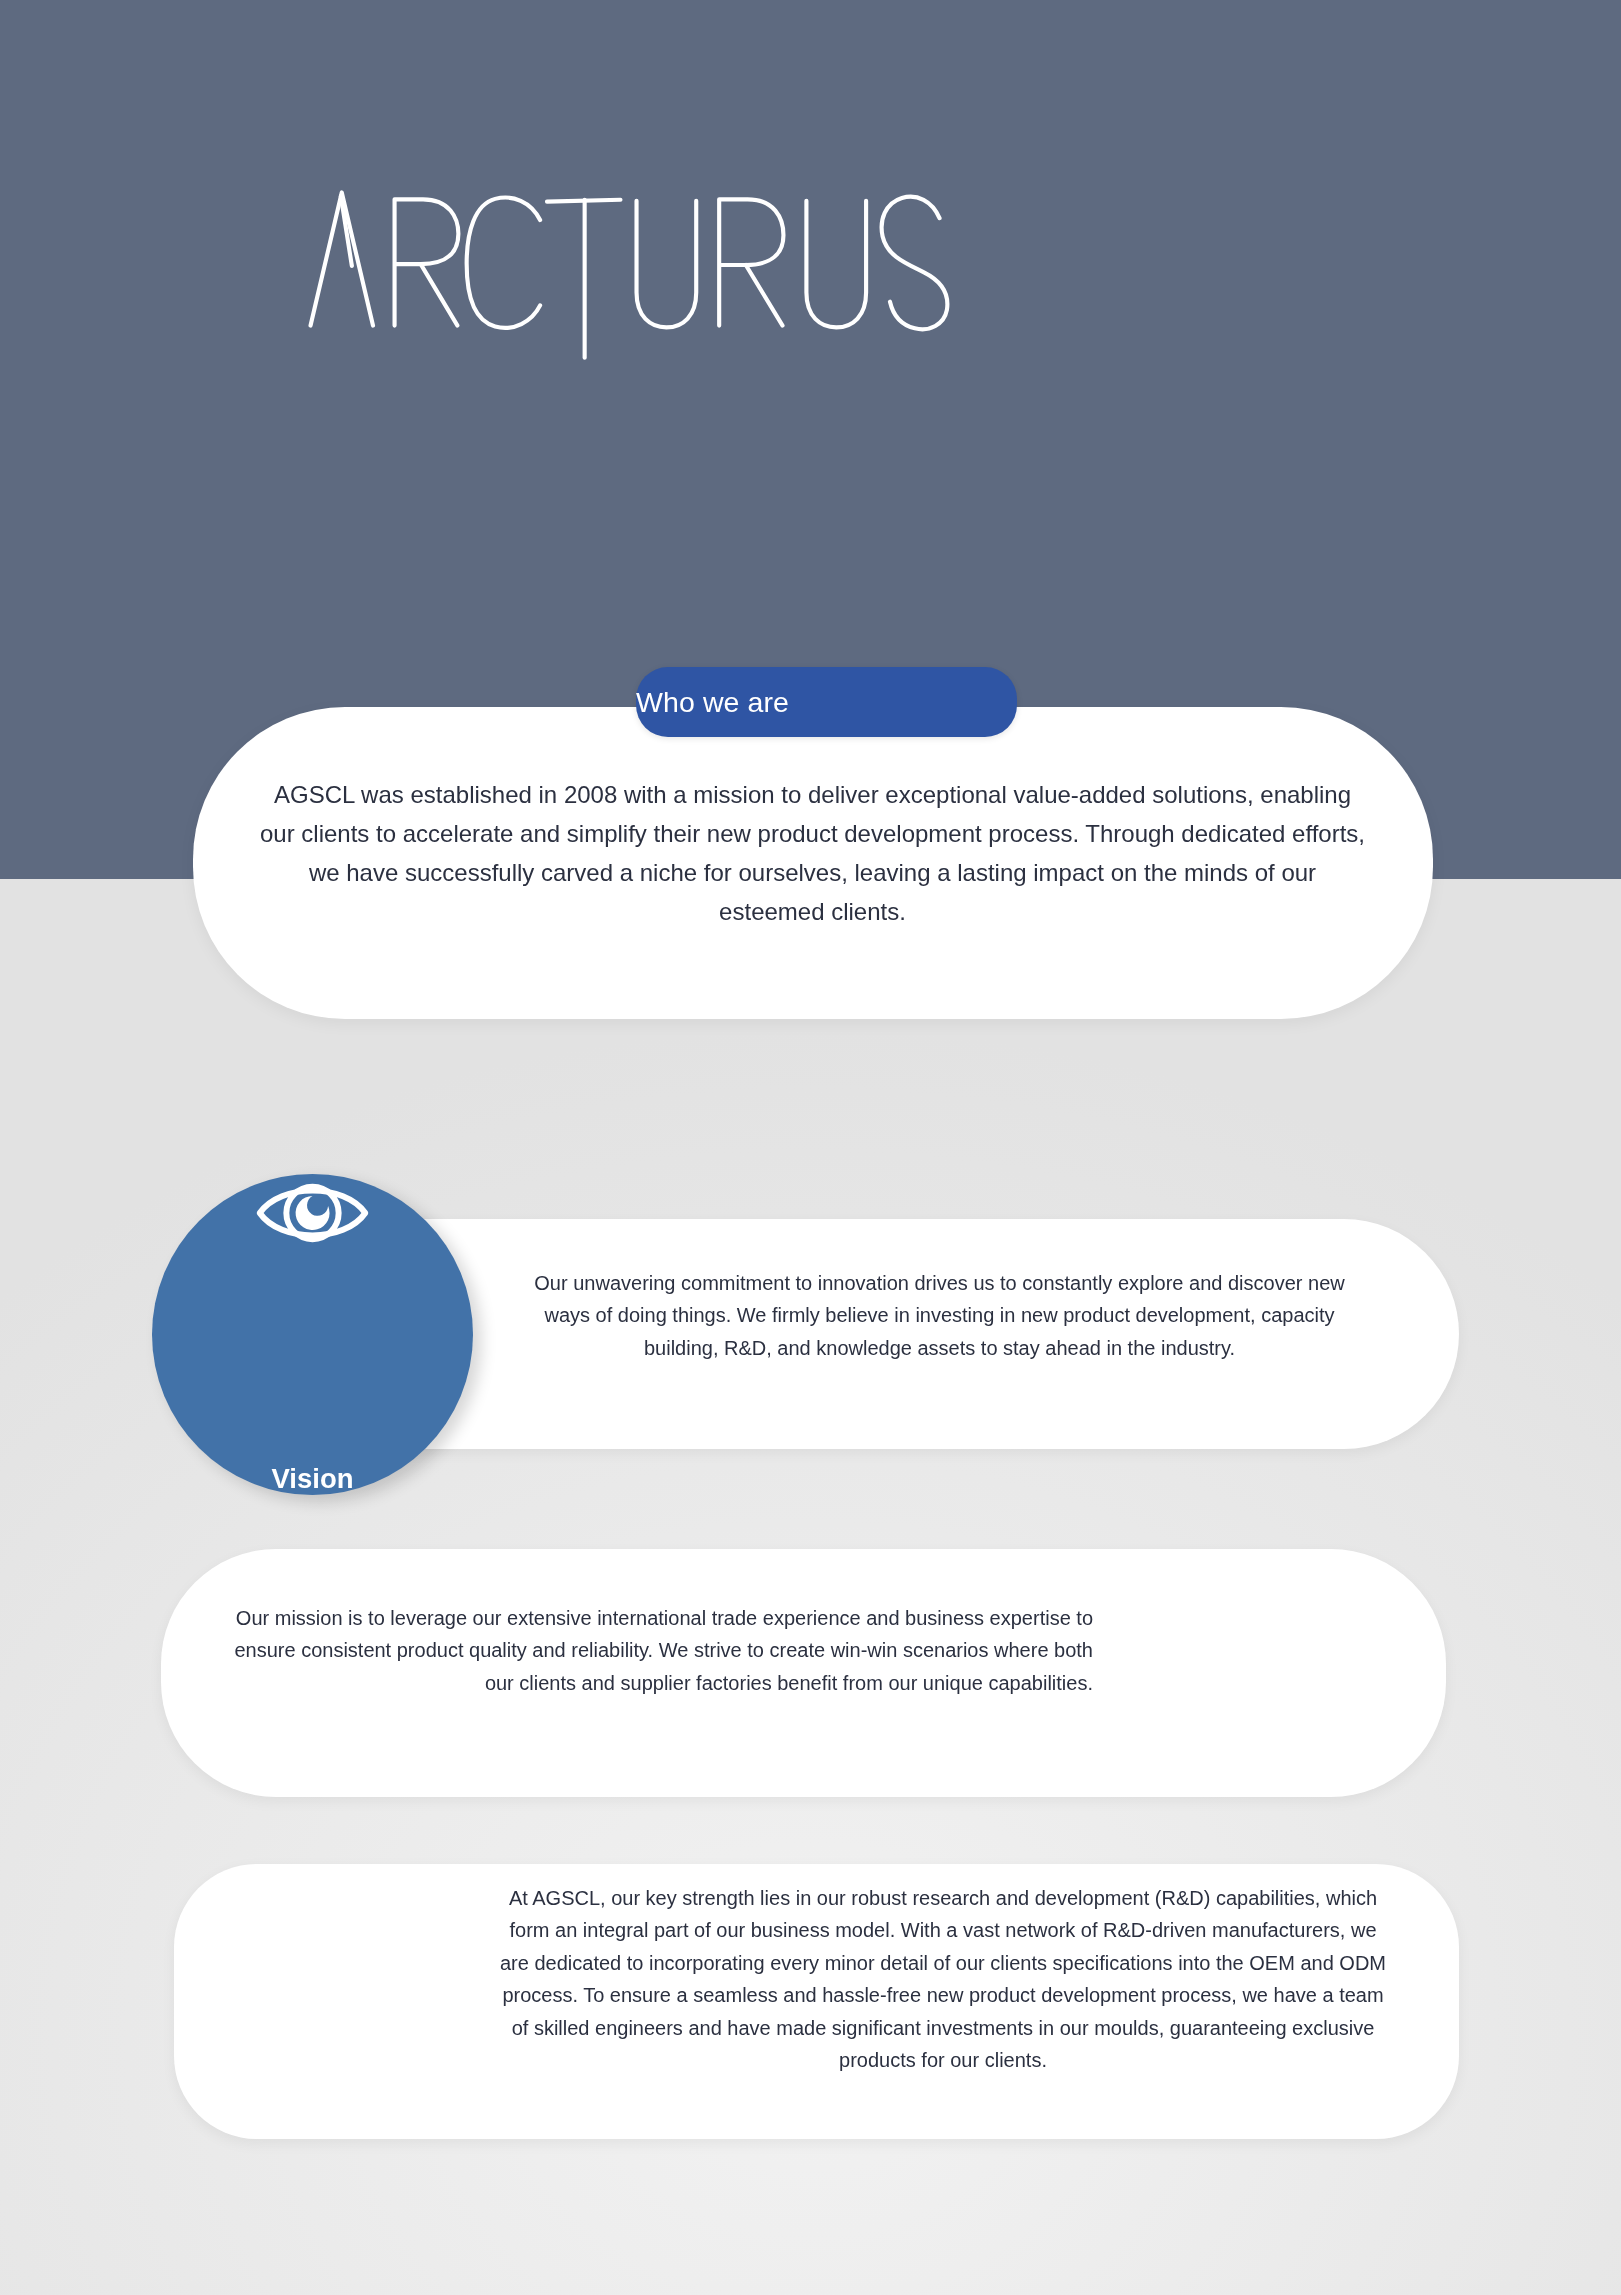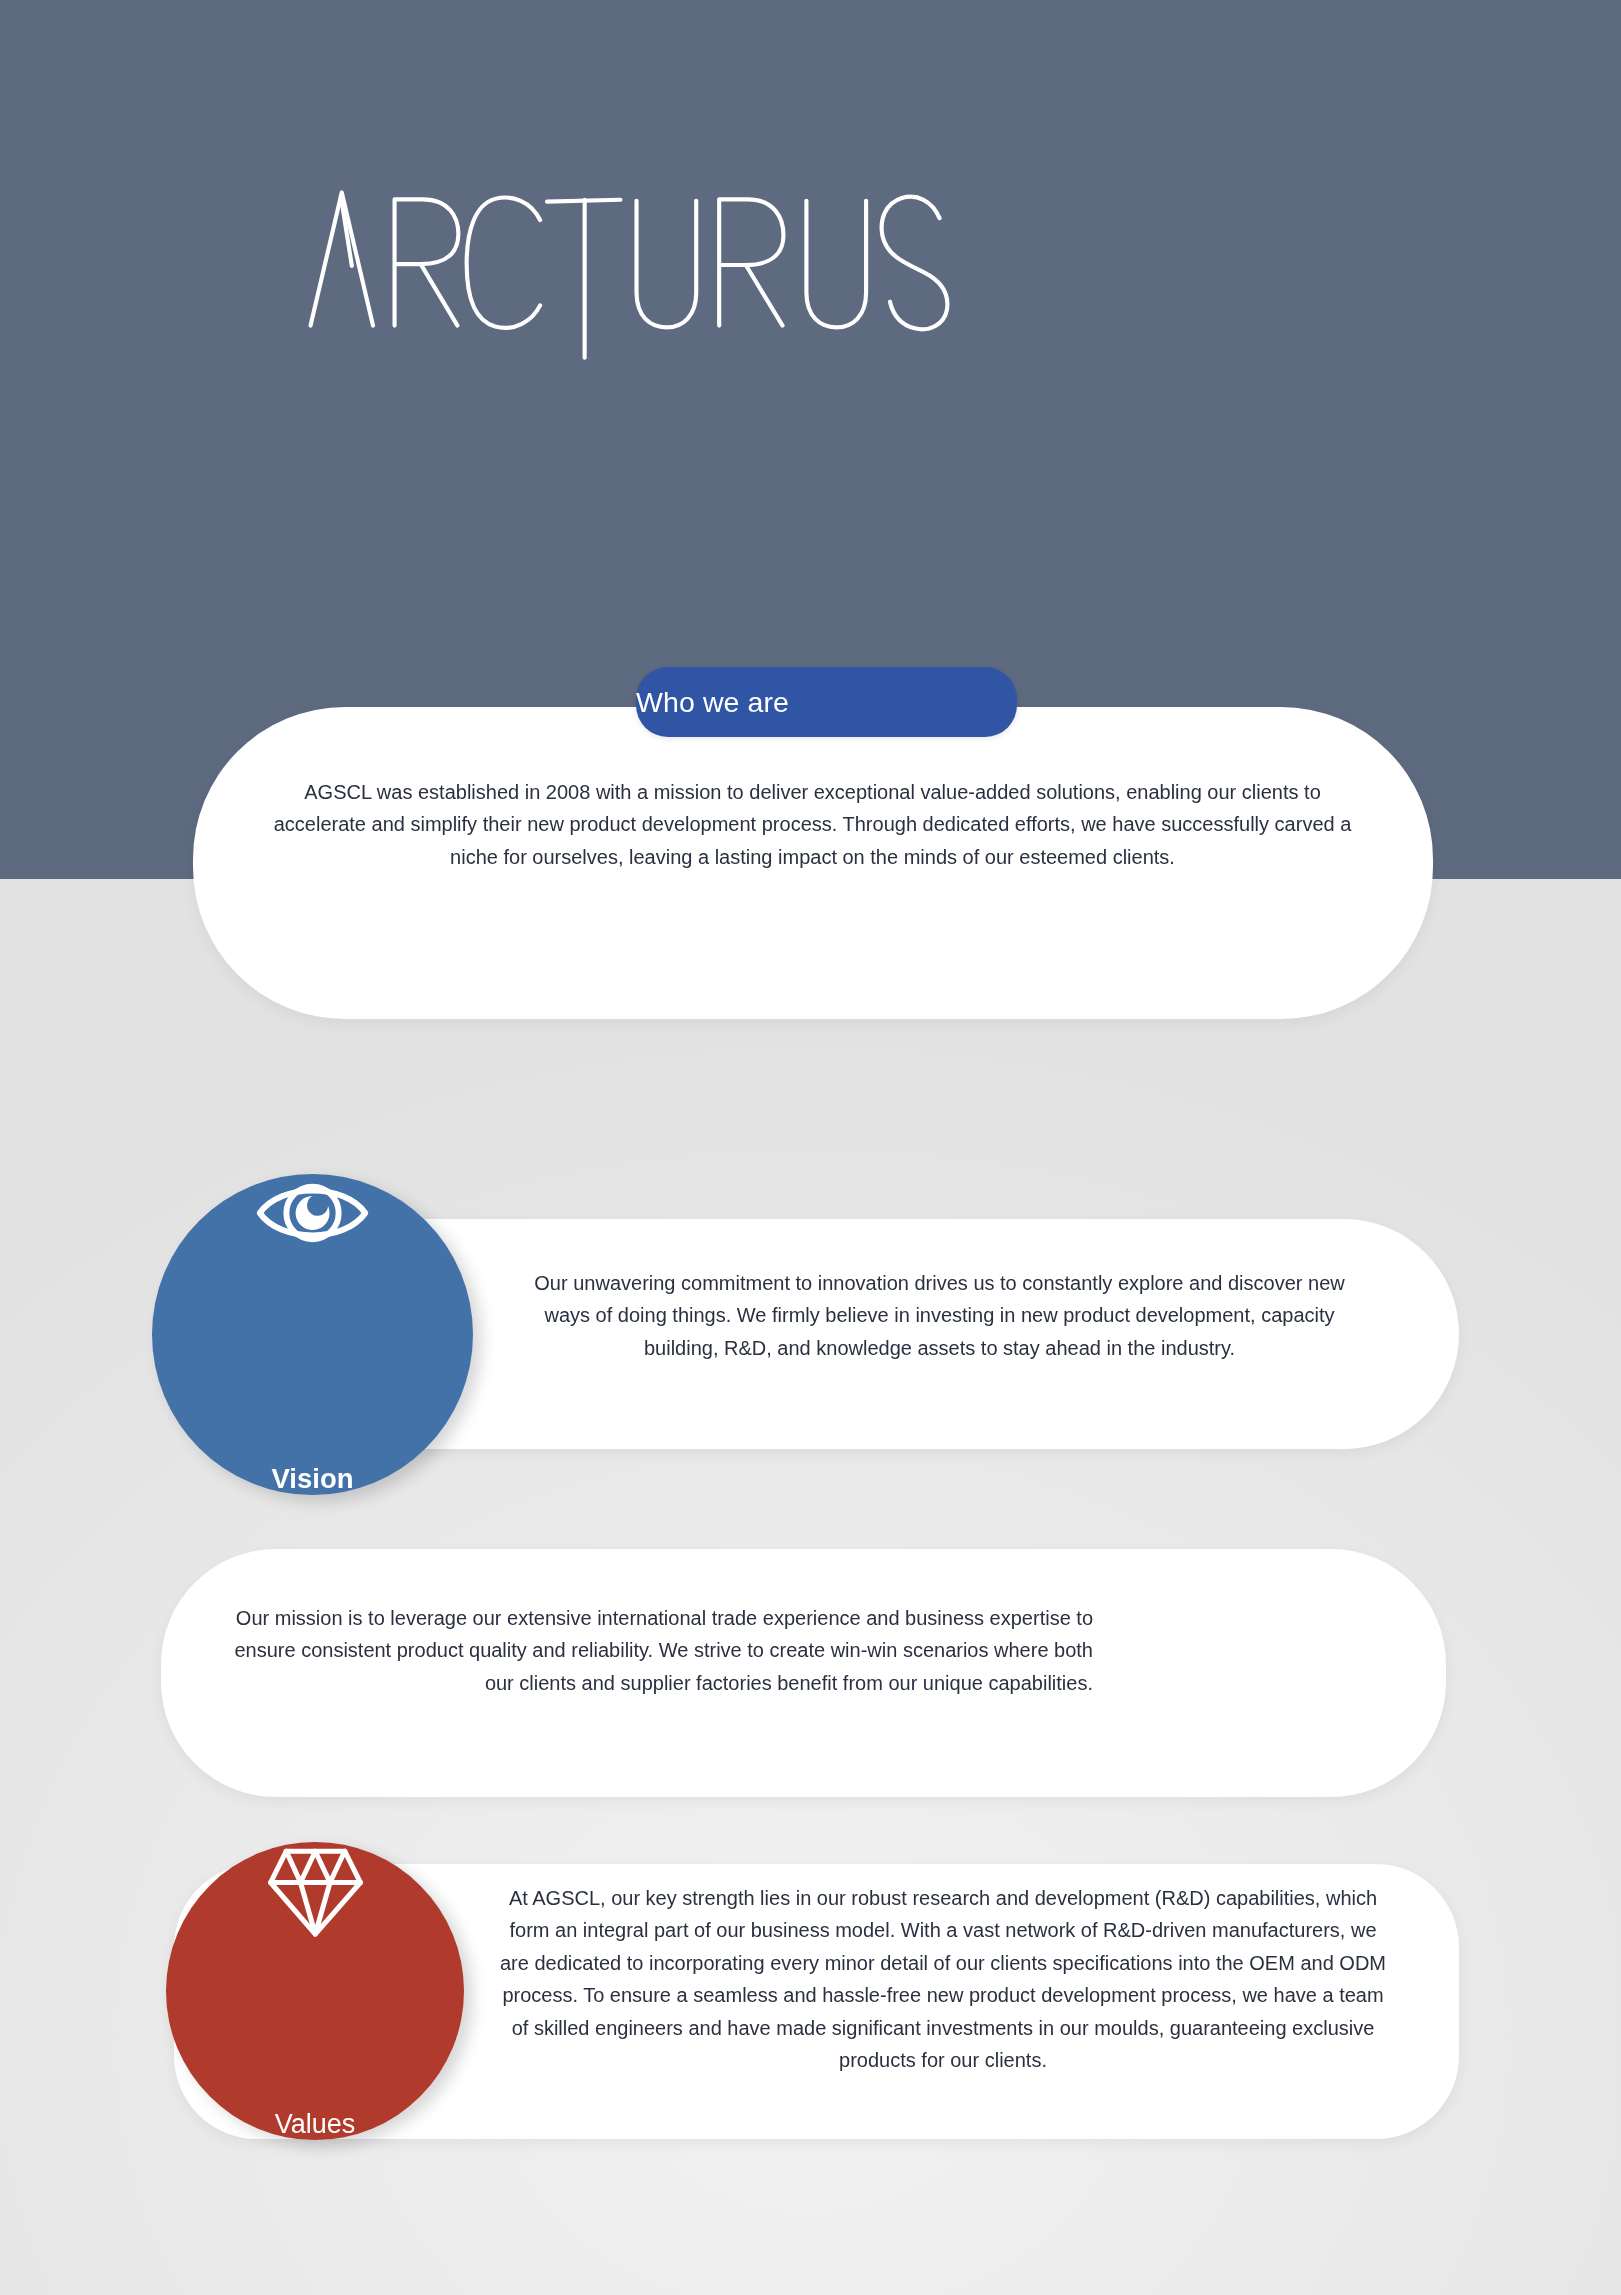--- a/index.html
+++ b/index.html
@@ -39,21 +39,21 @@
     background:#2f55a4; border-radius:32px;
     display:flex; align-items:center; justify-content:flex-start;
     box-shadow:0 1.8px 6.4px rgba(0,0,0,0.10);
     z-index:6;
   }
   .who-pill span {
     color:#ffffff; font-size:28.5px; letter-spacing:0.1px; font-weight:400;
   }
   .who-body {
     position:absolute; left:257px; top:776px; width:1111px;
-    text-align:center; color:#2b3040; font-size:20px; line-height:1.62;
+    text-align:center; color:#2b3040; font-size:24px; line-height:1.62;
     z-index:7;
   }
   .who-body p { margin:0; }
 
   
   .panel-card {
     position:absolute; background:#ffffff;
     box-shadow:0 4.6px 13.8px rgba(0,0,0,0.055);
   }
   .circle {
@@ -165,31 +165,20 @@
       <path d="M125 48 a37 37 0 1 0 34 22 a23 23 0 1 1 -34 -22 Z" fill="#ffffff"></path>
     </svg>
     <div class="clabel">Vision</div>
   </div>
   <div class="vision-text">Our unwavering commitment to innovation drives us to constantly explore and discover new ways of doing things. We firmly believe in investing in new product development, capacity building, R&amp;D, and knowledge assets to stay ahead in the industry.</div>
 
   <div class="panel-card mission-card"></div>
   <div class="mission-text">Our mission is to leverage our extensive international trade experience and business expertise to ensure consistent product quality and reliability. We strive to create win-win scenarios where both our clients and supplier factories benefit from our unique capabilities.</div>
 
   <div class="panel-card values-card"></div>
-  <div class="circle values-circle">
-    <svg class="ico" width="99" height="99" viewBox="0 0 215 215" aria-hidden="true">
-      <g fill="none" stroke="#ffffff" stroke-width="11" stroke-linejoin="round" stroke-linecap="round">
-        <path d="M44 20 L171 20 L205 88 L107 200 L10 88 Z"></path>
-        <path d="M10 88 L205 88"></path>
-        <path d="M44 20 L75 88 L107 20 L139 88 L171 20"></path>
-        <path d="M75 88 L107 200 L139 88"></path>
-      </g>
-    </svg>
-    <div class="clabel">Values</div>
-  </div>
   <div class="values-text">At AGSCL, our key strength lies in our robust research and development (R&amp;D) capabilities, which form an integral part of our business model. With a vast network of R&amp;D-driven manufacturers, we are dedicated to incorporating every minor detail of our clients specifications into the OEM and ODM process. To ensure a seamless and hassle-free new product development process, we have a team of skilled engineers and have made significant investments in our moulds, guaranteeing exclusive products for our clients.</div>
 
   <div class="map-wrap">
     <svg class="map-svg" viewBox="0 0 2100 1090" aria-hidden="true">
       <g id="map-dots">
           <ellipse cx="711" cy="30" rx="7.2" ry="8.6" fill="#808080"></ellipse>
           <ellipse cx="733" cy="30" rx="7.2" ry="8.6" fill="#808080"></ellipse>
           <ellipse cx="755" cy="30" rx="7.2" ry="8.6" fill="#808080"></ellipse>
           <ellipse cx="777" cy="30" rx="7.2" ry="8.6" fill="#808080"></ellipse>
           <ellipse cx="799" cy="30" rx="7.2" ry="8.6" fill="#808080"></ellipse>

